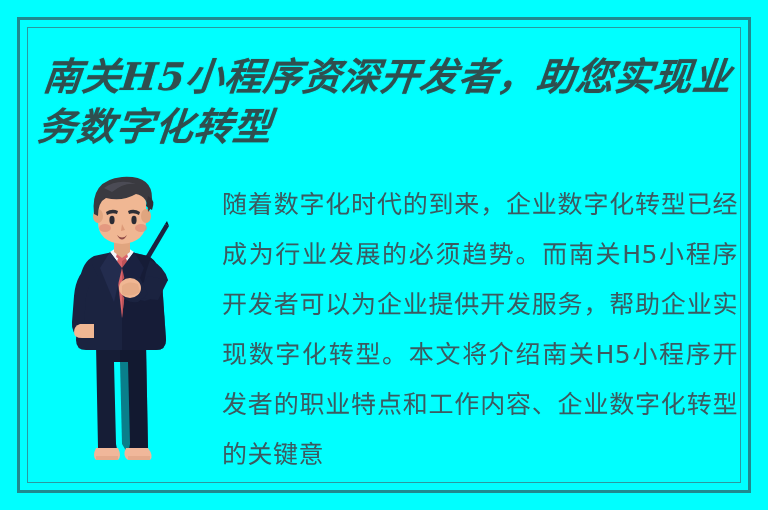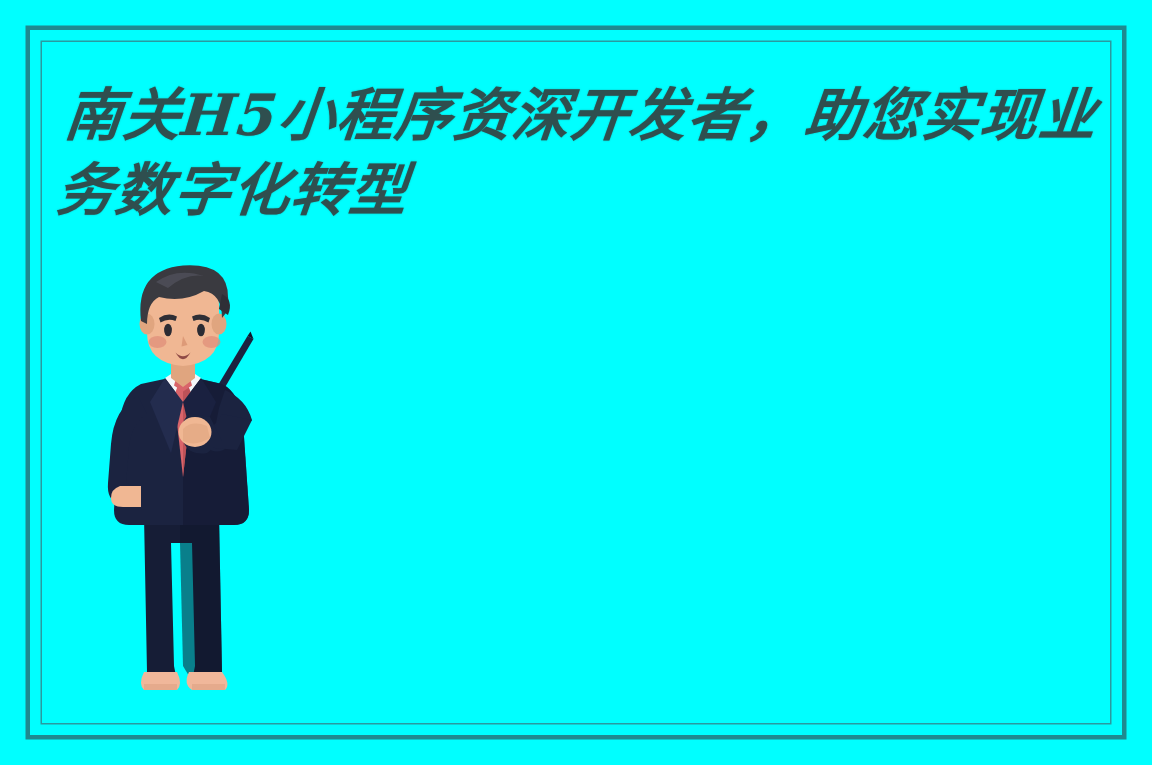--- a/index.html
+++ b/index.html
@@ -94,20 +94,21 @@
 </head>
 <body>
 
 <div class="poster">
 
   <div class="frame-outer"></div>
   <div class="frame-inner"></div>
 
   <h1 class="heading">南关H5小程序资深开发者，助您实现业务数字化转型</h1>
 
+  <p class="body-copy">随着数字化时代的到来，企业数字化转型已经成为行业发展的必须趋势。而南关H5小程序开发者可以为企业提供开发服务，帮助企业实现数字化转型。本文将介绍南关H5小程序开发者的职业特点和工作内容、企业数字化转型的关键意</p>
 
   <div class="illustration">
     <svg viewBox="0 0 170 312" xmlns="http://www.w3.org/2000/svg" aria-hidden="true">
 
       <g>
         <path d="M113 52 L77 112 L81 115 L117 54 Z" fill="#1b2340"></path>
         <path d="M113 52 L117 54 L115 49 Z" fill="#11162a"></path>
       </g>
 
       <path d="M44 172 L46 276 L52 282 L66 282 L64 272 L62 190 L76 190 L78 272 L76 282 L92 282 L96 276 L94 172 Z" fill="#161d36"></path>

